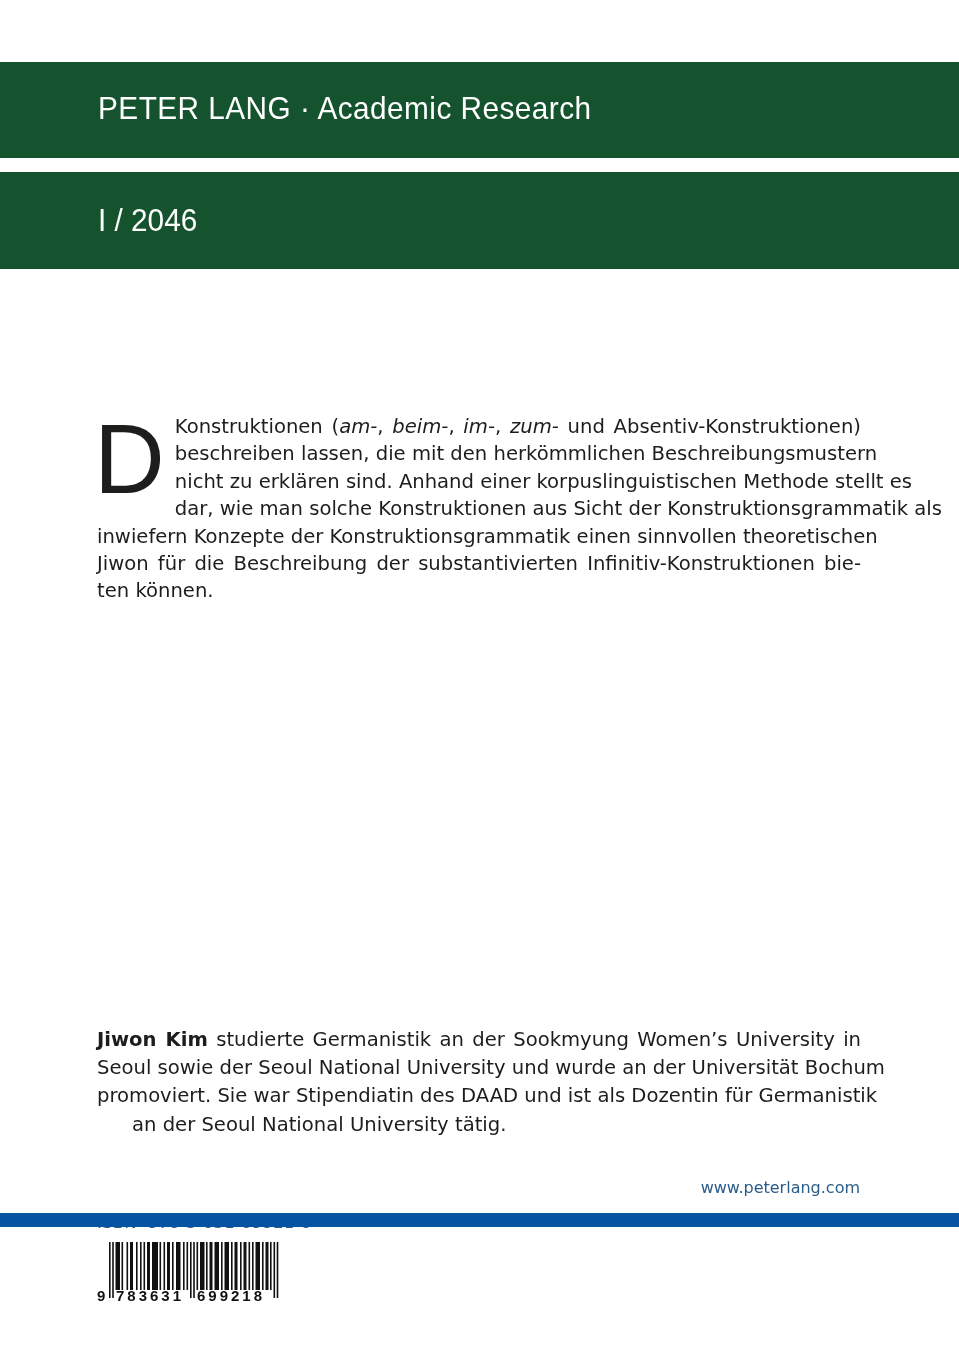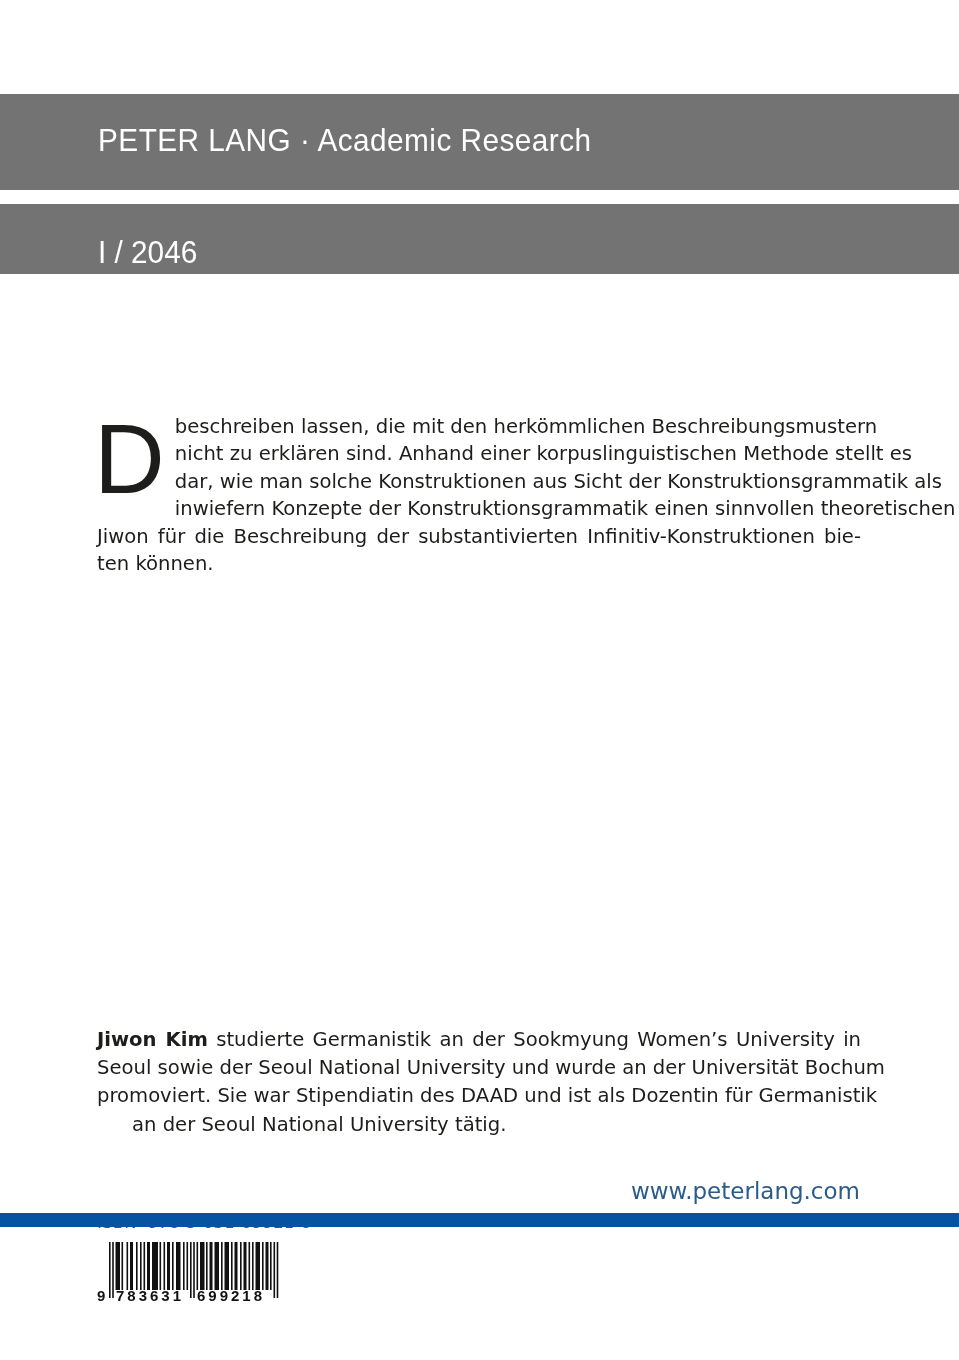--- a/index.html
+++ b/index.html
@@ -1,53 +1,54 @@
 <!DOCTYPE html>
 <html><head>
 <meta charset="utf-8">
 <style>
   html, body { margin: 0; padding: 0; background: #ffffff; }
   body { width: 959px; height: 1360px; position: relative; overflow: hidden; font-family: "DejaVu Sans", "Liberation Sans", sans-serif; color: #1d1d1b; }
-  .band { position: absolute; left: 0; width: 959px; background: #737373; margin-top: 32px; }
+  .band { position: absolute; left: 0; width: 959px; background: #14532d; }
   .band1 { top: 62px; height: 96px; }
-  .band2 { top: 172px; height: 70px; }
+  .band2 { top: 172px; height: 97px; }
   .band-text { position: absolute; left: 98px; color: #ffffff; font-family: "Liberation Sans Narrow", "Liberation Sans", sans-serif; font-weight: normal; white-space: nowrap; }
   .series-title { top: 28px; font-size: 32px; letter-spacing: 0.5px; transform: scaleX(0.93); transform-origin: left center; }
   .volume { top: 30px; font-size: 32px; transform: scaleX(0.93); transform-origin: left center; }
 
   .blurb { position: absolute; left: 97px; top: 413px; width: 764px; font-size: 19.6px; line-height: 27.4px; text-align: justify; color: #1d1d1b; }
   .dropcap { float: left; font-size: 98px; line-height: 72px; height: 76px; margin: 6px 10px 0 -3px; font-family: "Liberation Sans", sans-serif; font-weight: normal; color: #1d1d1b; padding-top: 4px; }
   .blurb .line { display: block; text-align-last: justify; white-space: nowrap; }
   .blurb .line.last { text-align-last: left; }
   .blurb i { font-style: italic; }
 
   .bio { position: absolute; left: 97px; top: 1026px; width: 764px; font-size: 19.6px; line-height: 28.2px; color: #1d1d1b; }
   .bio .line { display: block; text-align: justify; text-align-last: justify; white-space: nowrap; }
   .bio .line.last { text-align-last: left; margin-left: 35px; }
   .bio b { font-weight: bold; }
 
   .isbn { position: absolute; left: 97px; top: 1181px; font-size: 16.5px; color: #2a5c8a; letter-spacing: 0.2px; }
-  .url { position: absolute; right: 99px; top: 1178px; font-size: 23px; color: #2a5c8a; }
+  .url { position: absolute; right: 99px; top: 1178px; font-size: 16px; color: #2a5c8a; }
   .bottom-bar { position: absolute; left: 0; top: 1213px; width: 959px; height: 14px; background: #0553a1; }
 
   .barcode { position: absolute; left: 97px; top: 1242px; width: 196px; height: 60px; }
   .barcode svg { display: block; }
 </style>
 </head>
 <body>
 
 <div class="band band1">
   <div class="band-text series-title">PETER LANG · Academic Research</div>
 </div>
 <div class="band band2">
   <div class="band-text volume">I / 2046</div>
 </div>
 
 <div class="blurb">
   <span class="dropcap">D</span>
+  <span class="line"><span>Konstruktionen (</span><i>am-</i><span>, </span><i>beim-</i><span>, </span><i>im-</i><span>, </span><i>zum-</i><span> und Absentiv-Konstruktionen)</span></span>
   <span class="line">beschreiben lassen, die mit den herkömmlichen Beschreibungsmustern</span>
   <span class="line">nicht zu erklären sind. Anhand einer korpuslinguistischen Methode stellt es</span>
   <span class="line">dar, wie man solche Konstruktionen aus Sicht der Konstruktionsgrammatik als</span>
   <span class="line">inwiefern Konzepte der Konstruktionsgrammatik einen sinnvollen theoretischen</span>
   <span class="line">Jiwon für die Beschreibung der substantivierten Infinitiv-Konstruktionen bie-</span>
   <span class="line last">ten können.</span>
 </div>
 
 <div class="bio">
   <span class="line"><b>Jiwon Kim</b><span> studierte Germanistik an der Sookmyung Women’s University in</span></span>

